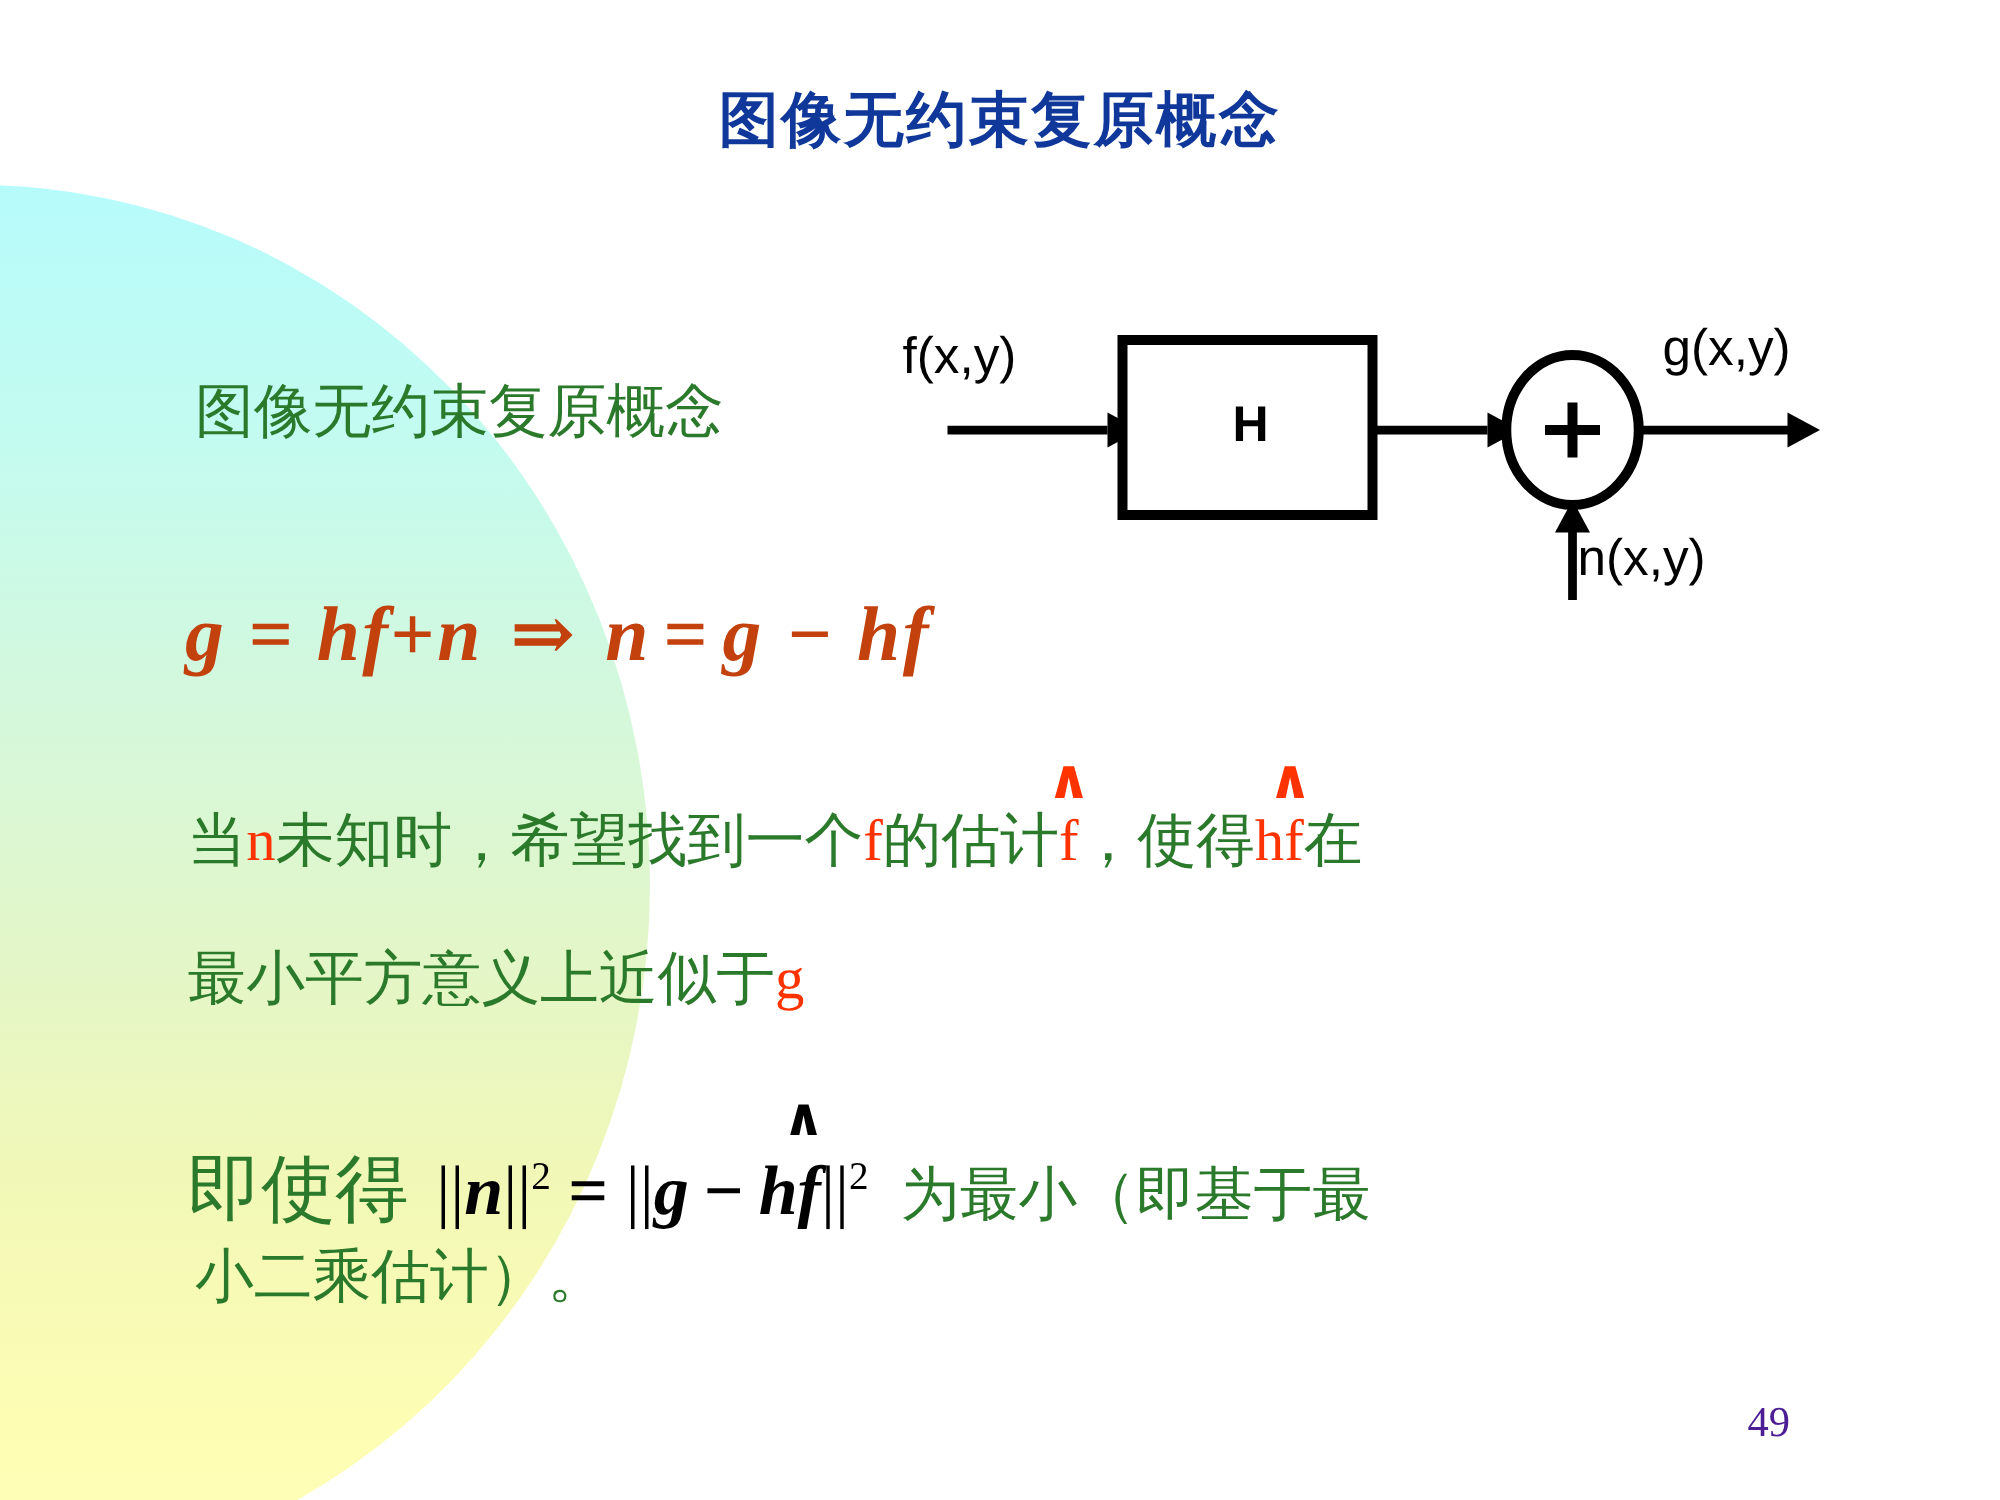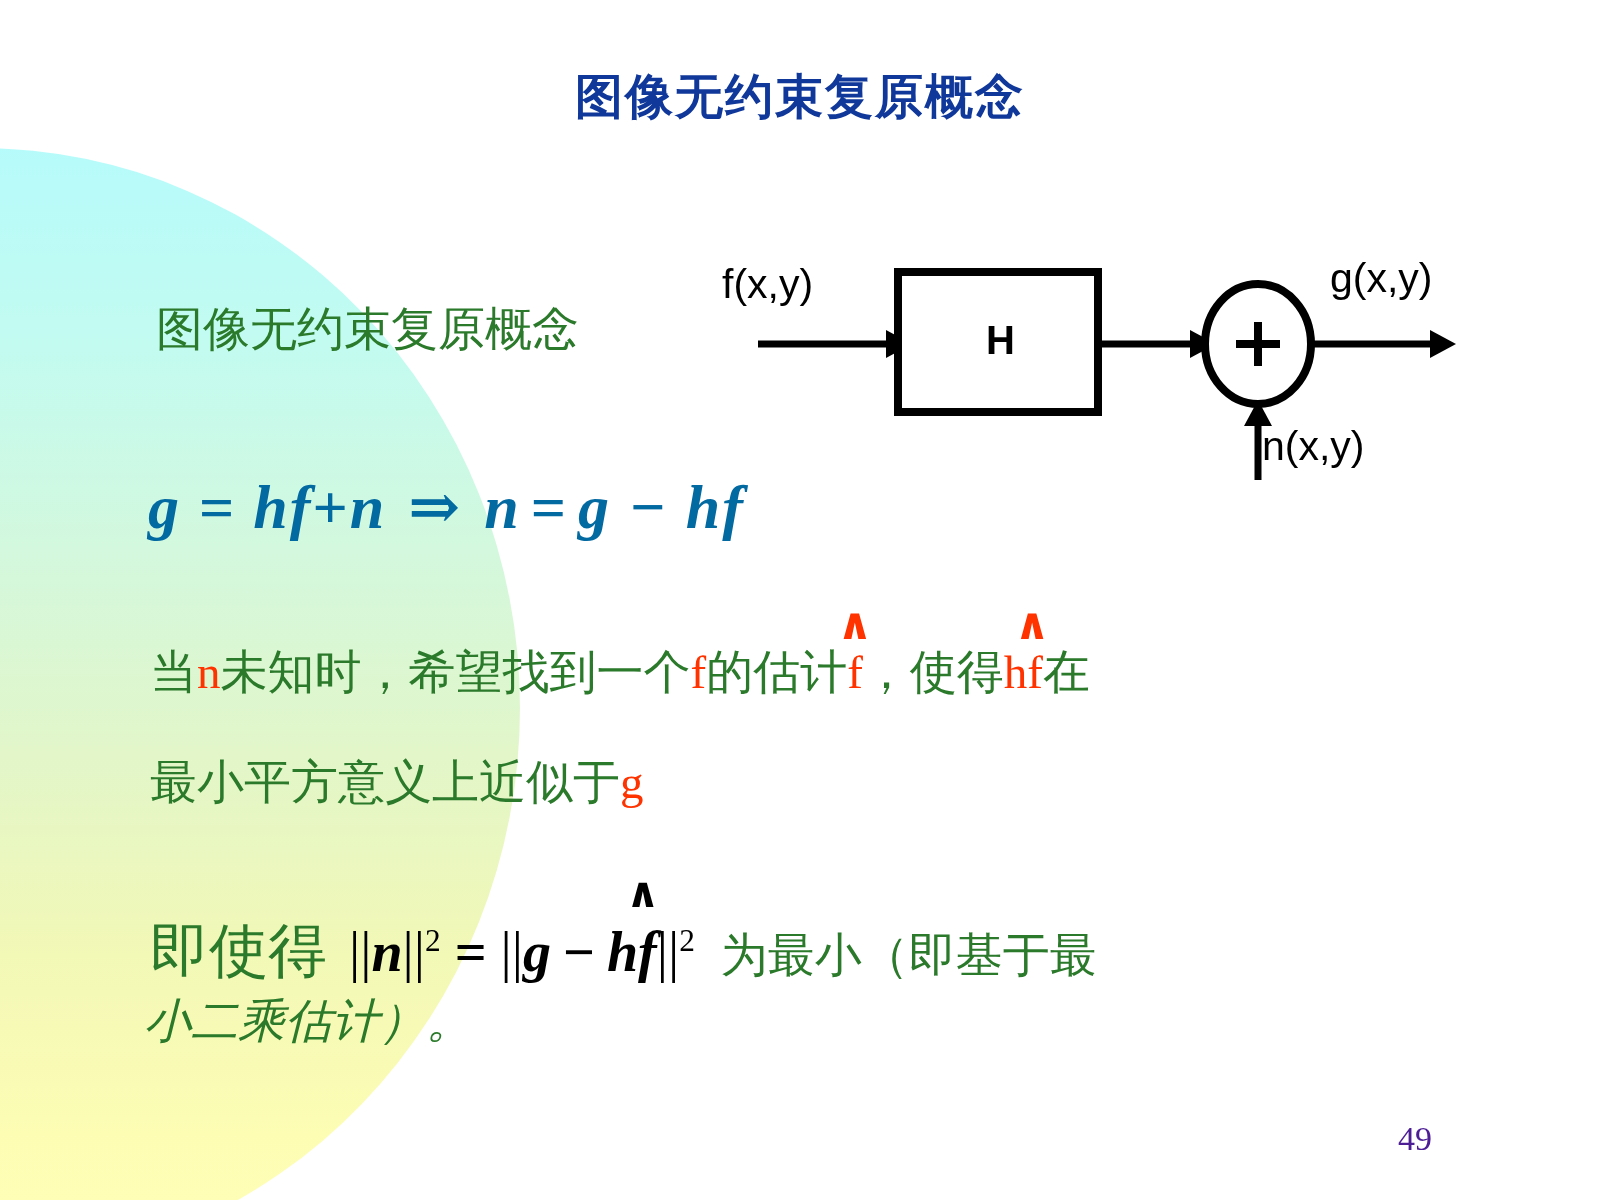--- a/index.html
+++ b/index.html
@@ -91,21 +91,21 @@
 
   
   #eq-main {
     position: absolute;
     left: 148px;
     top: 470px;
     font-family: "Liberation Serif", "DejaVu Serif", serif;
     font-style: italic;
     font-weight: bold;
     font-size: 62px;
-    color: #0369a1;
+    color: #c2410c;
     letter-spacing: 2px;
     white-space: nowrap;
   }
   #eq-main .op { font-style: normal; }
 
   
   #para-1 {
     position: absolute;
     left: 150px;
     top: 648px;
@@ -172,26 +172,25 @@
     vertical-align: super;
   }
   #lbl-weizuixiao {
     margin-left: 26px;
     font-size: 47px;
     color: #2b7a2b;
     white-space: nowrap;
   }
   #line-tail {
     position: absolute;
-    left: 144px;
+    left: 156px;
     top: 990px;
     font-size: 47px;
     color: #2b7a2b;
     white-space: nowrap;
-    font-style: italic;
   }
 
   
   #page-number {
     position: absolute;
     right: 168px;
     bottom: 42px;
     font-family: "Liberation Serif", "DejaVu Serif", serif;
     font-size: 34px;
     color: #4c1d95;

